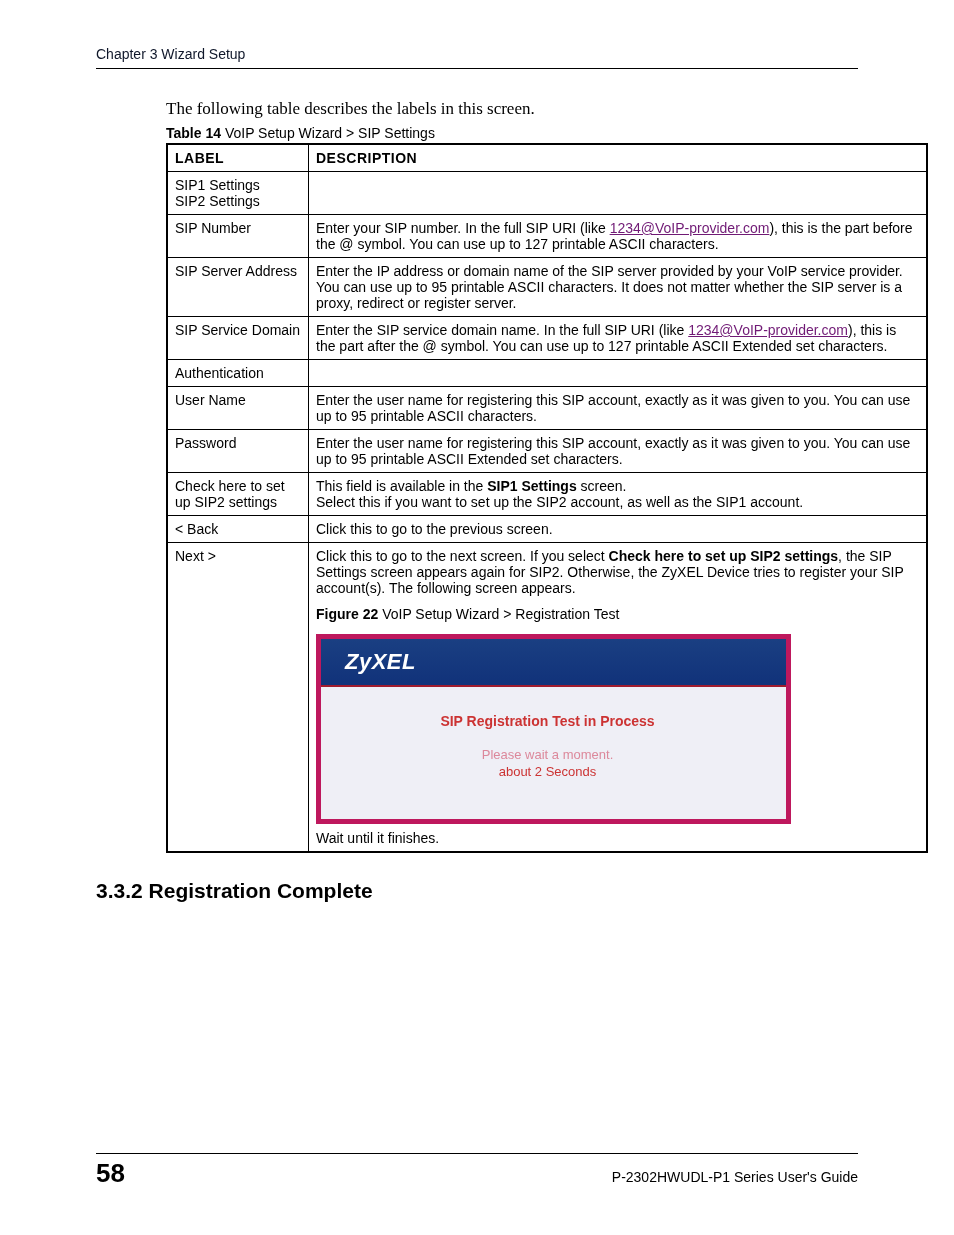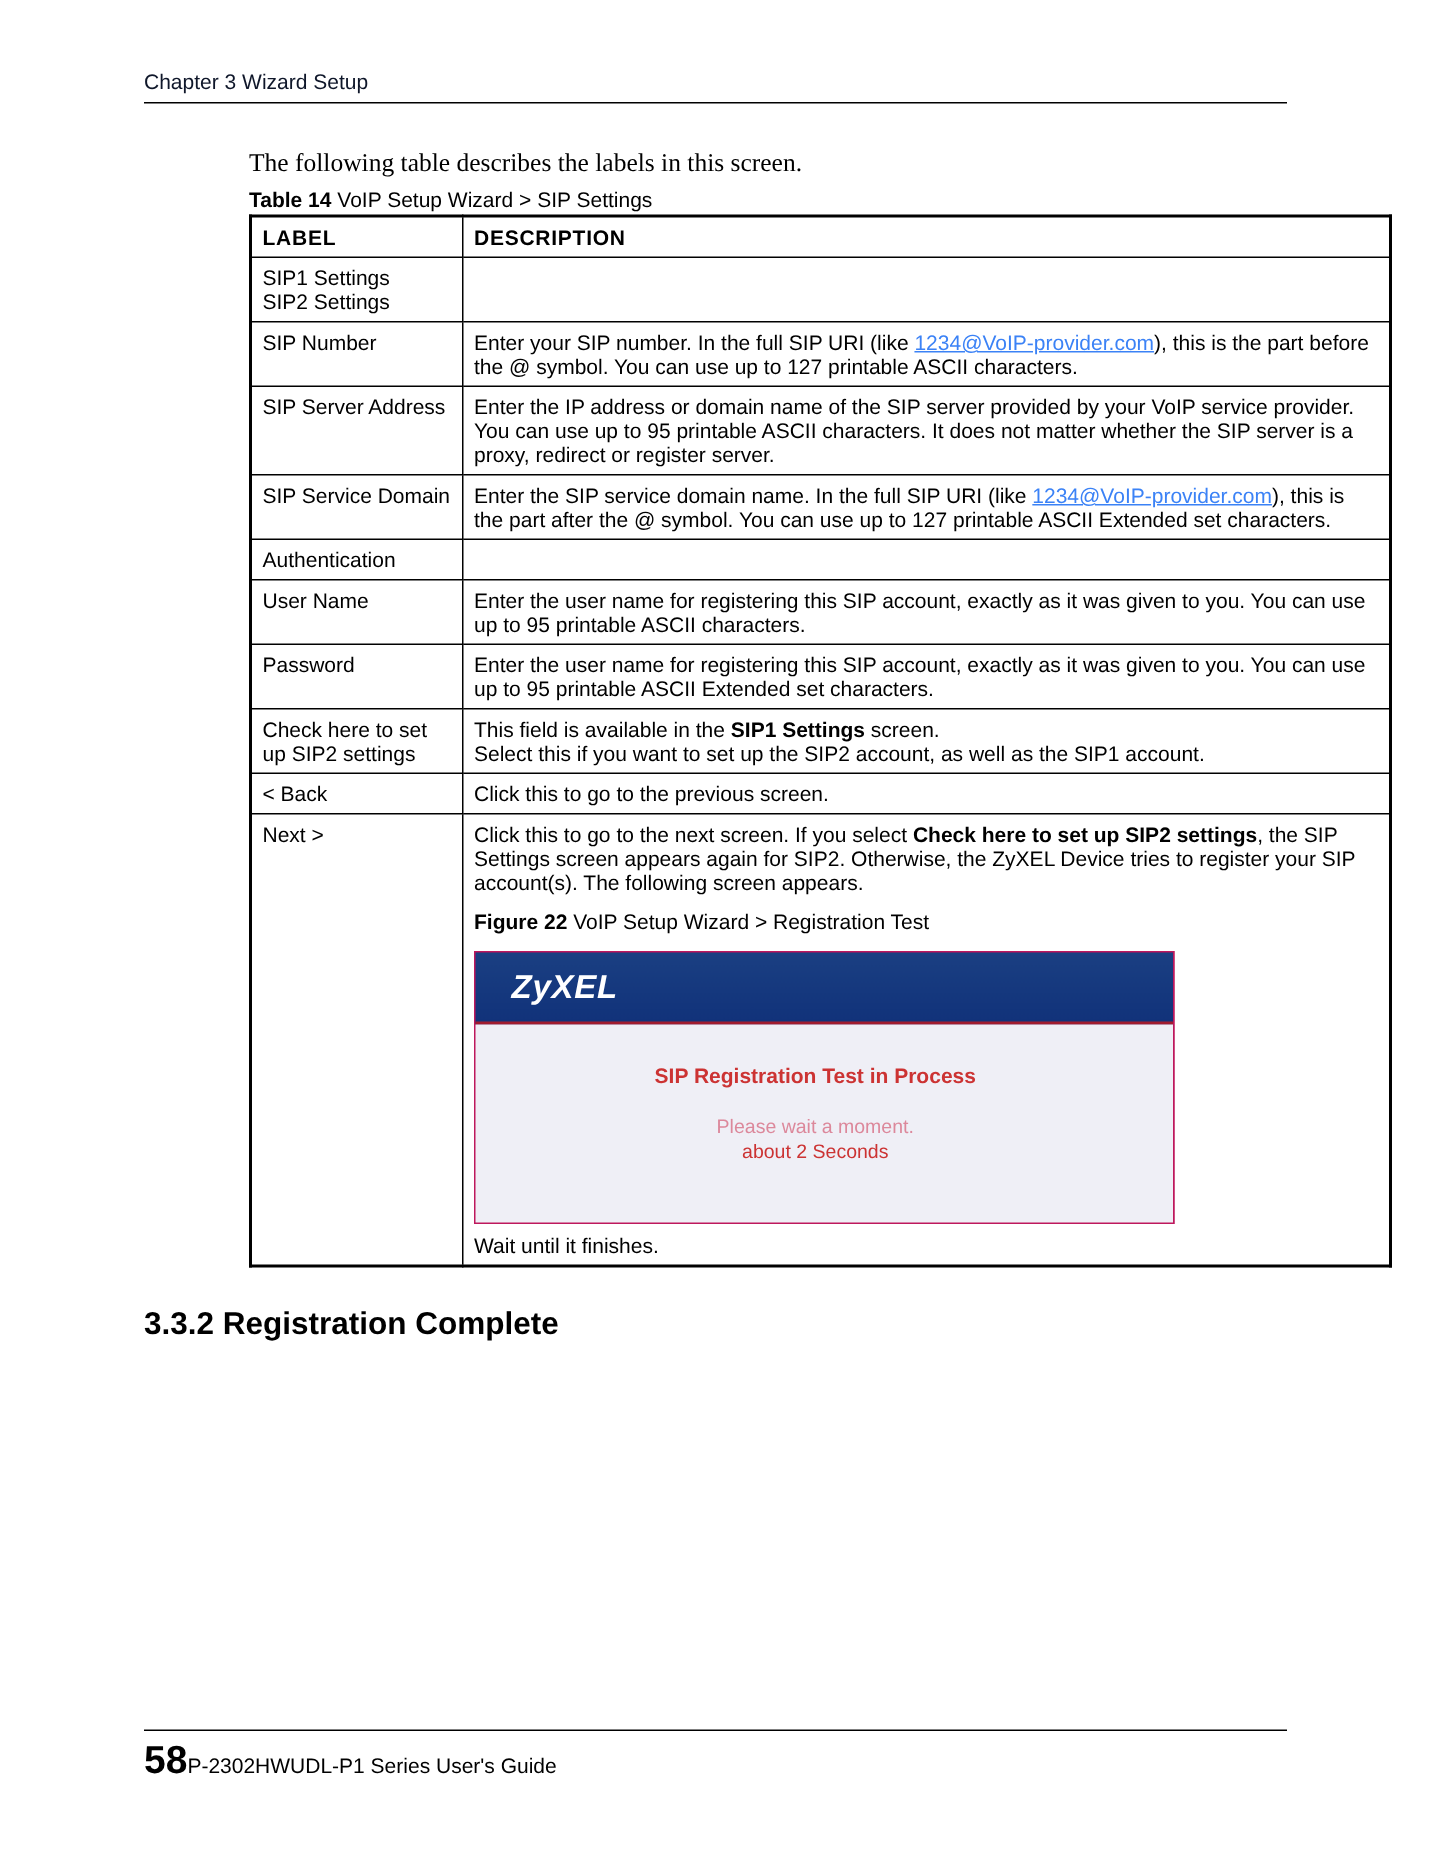--- a/index.html
+++ b/index.html
@@ -51,30 +51,30 @@
     text-align: left;
     vertical-align: top;
   }
   table.doc th {
     font-variant: small-caps;
     font-weight: bold;
     letter-spacing: .5px;
     background: #fff;
   }
   table.doc td.label-col { width: 126px; }
-  a.linklike { color: #3b82f6; text-decoration: underline; }
+  a.linklike { color: #701a75; text-decoration: underline; }
 
   .figure-caption {
     font-family: Arial, Helvetica, sans-serif;
     font-size: 14px;
     margin: 10px 0 12px 0;
   }
   .figure-box {
     width: 465px;
-    border: 1px solid #be185d;
+    border: 5px solid #be185d;
     background: #be185d;
   }
   .figure-header {
     height: 46px;
     background: linear-gradient(#1a3f82, #11327a);
     display: flex;
     align-items: center;
     padding-left: 24px;
     border-bottom: 2px solid #a01b2e;
   }
@@ -114,20 +114,21 @@
     right: 96px;
     bottom: 46px;
   }
   .foot-rule {
     border: none;
     border-top: 1px solid #000;
     margin: 0 0 4px 0;
   }
   .footer-row {
     display: flex;
+    justify-content: space-between;
     align-items: baseline;
   }
   .page-number {
     font-family: Arial, Helvetica, sans-serif;
     font-size: 26px;
     font-weight: bold;
   }
   .guide-name {
     font-family: Liberation Sans, sans-serif;
     font-size: 14px;

